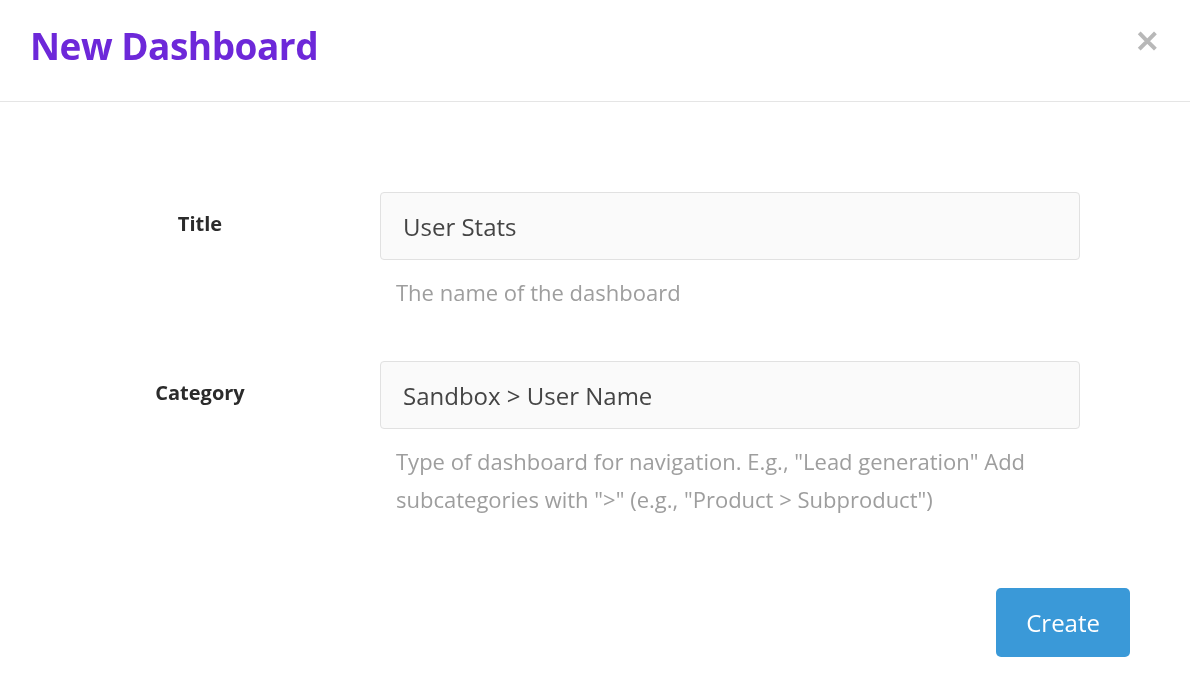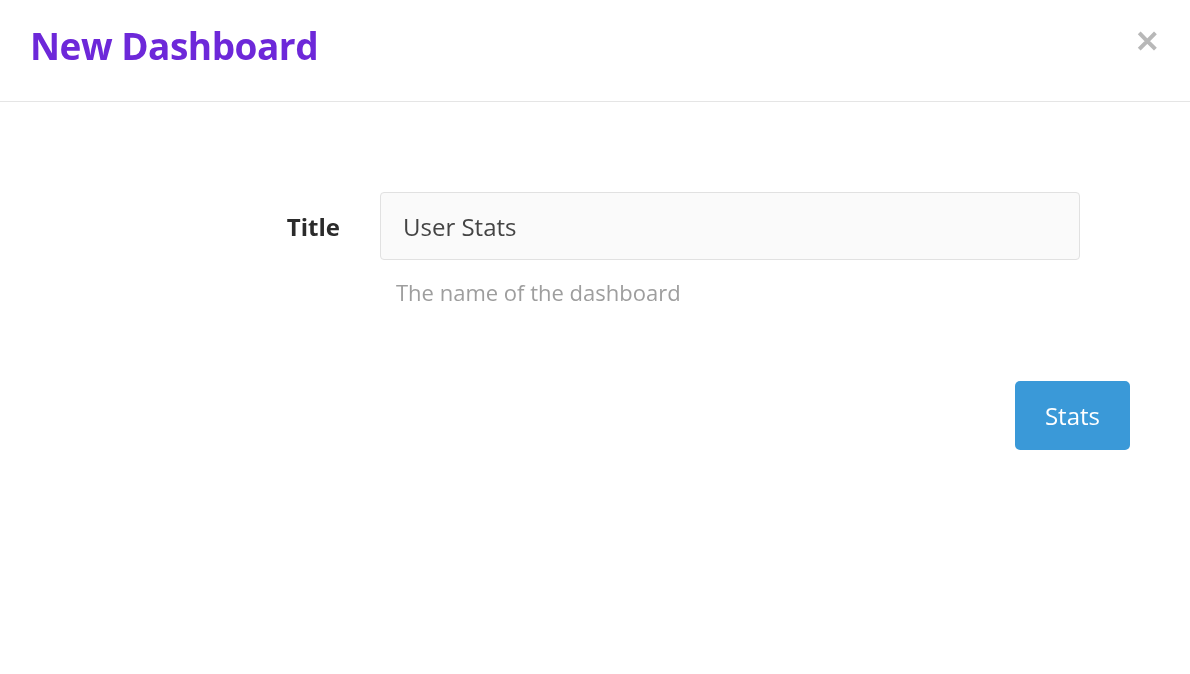--- a/index.html
+++ b/index.html
@@ -40,23 +40,23 @@
     .modal-body {
       padding: 90px 60px 20px 60px;
     }
     .form-row {
       display: flex;
       align-items: flex-start;
       margin-bottom: 50px;
     }
     .form-label {
       width: 320px;
-      text-align: right;
+      text-align: center;
       padding-right: 40px;
-      font-size: 24px;
+      font-size: 20px;
       font-weight: 700;
       color: #2b2b2b;
       padding-top: 18px;
     }
     .form-control-wrap {
       flex: 1;
       max-width: 700px;
     }
     .form-input {
       width: 100%;
@@ -103,18 +103,25 @@
 <div class="modal-body">
 
   <div class="form-row">
     <label class="form-label">Title</label>
     <div class="form-control-wrap">
       <input type="text" class="form-input" value="User Stats" style="">
       <div class="help-text">The name of the dashboard</div>
     </div>
   </div>
 
+  <div class="form-row">
+    <label class="form-label">Category</label>
+    <div class="form-control-wrap">
+      <input type="text" class="form-input" value="Sandbox &gt; User Name" style="">
+      <div class="help-text">Type of dashboard for navigation. E.g., "Lead generation" Add subcategories with "&gt;" (e.g., "Product &gt; Subproduct")</div>
+    </div>
+  </div>
 
 </div>
 
 <div class="modal-footer">
-  <button class="btn-primary">Stats</button>
+  <button class="btn-primary">Create</button>
 </div>
 
 </body></html>

